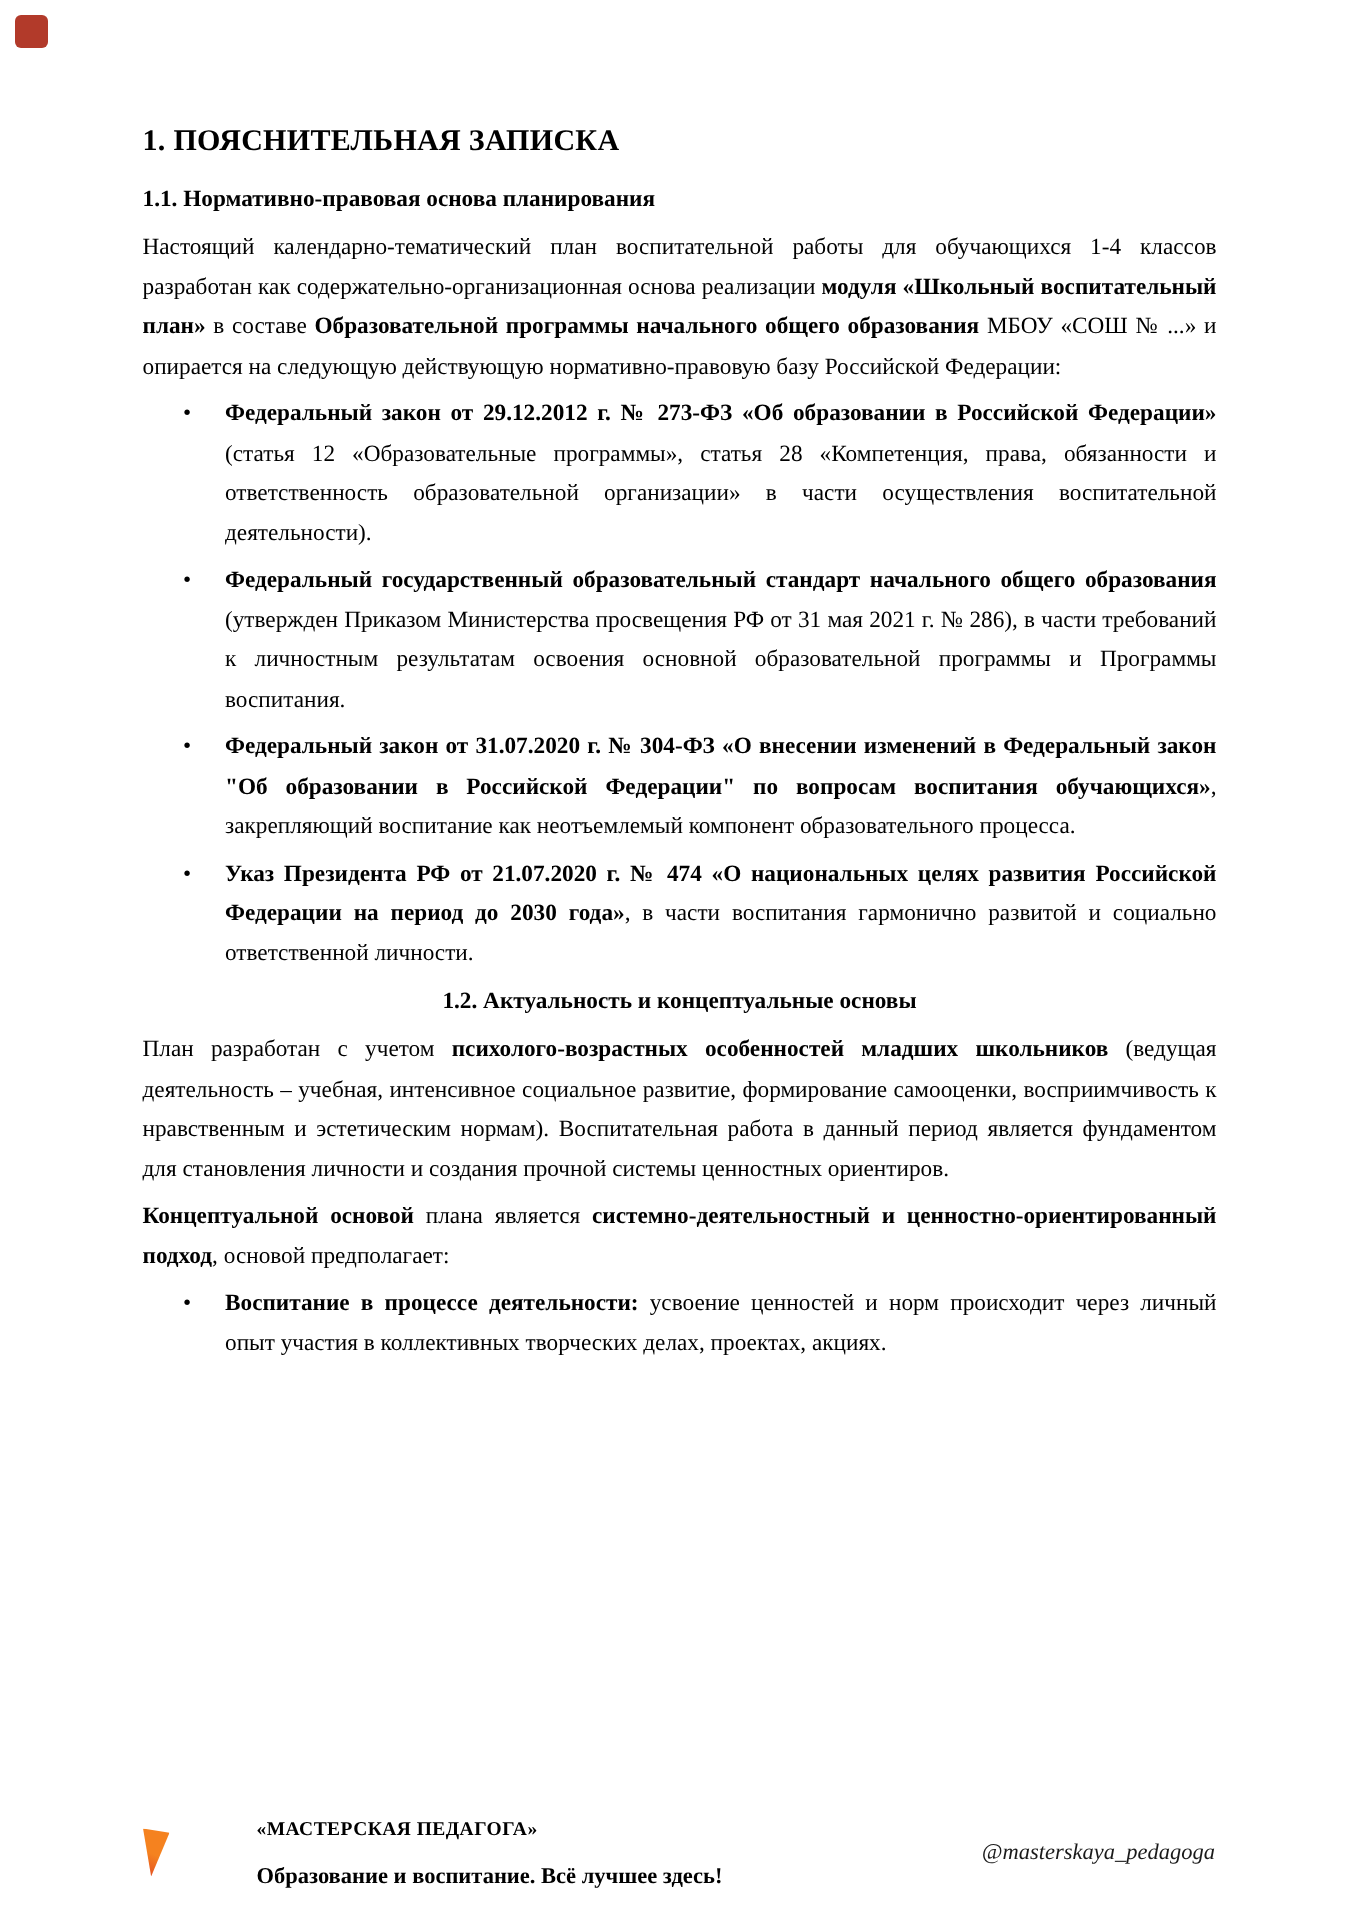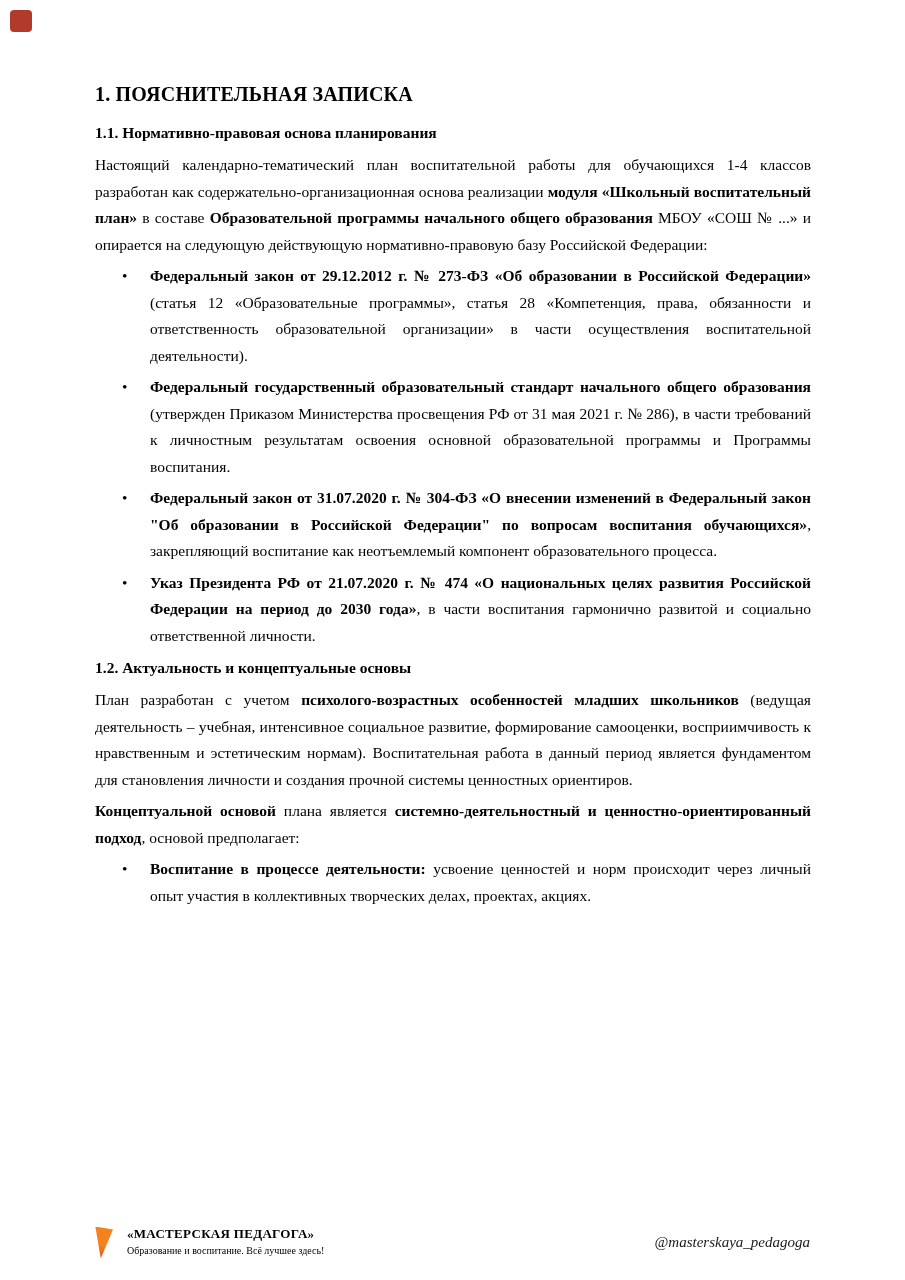--- a/index.html
+++ b/index.html
@@ -17,21 +17,21 @@
     position:absolute;left:95px;top:82px;width:716px;
   }
   h1{
     font-size:20px;line-height:24px;font-weight:bold;
     margin:0 0 16px 0;letter-spacing:.2px;
   }
   h2{
     font-size:15.5px;line-height:21px;font-weight:bold;
     margin:0 0 9px 0;
   }
-  .h2-second{margin-top:8px;}
+  .h2-second{margin-top:8px;text-align:center;}
   p{
     font-size:15.5px;line-height:26.5px;margin:0 0 5px 0;
     text-align:justify;
   }
   ul{
     list-style:none;margin:0;padding:0 0 0 55px;
   }
   li{
     position:relative;font-size:15.5px;line-height:26.5px;
     margin:0 0 5px 0;text-align:justify;
@@ -39,31 +39,31 @@
   li::before{
     content:"\2022";
     position:absolute;left:-28px;top:0;
     font-size:15.5px;line-height:26.5px;
   }
   .b{font-weight:bold;}
   footer{
     position:absolute;left:95px;right:95px;bottom:20px;
     display:flex;justify-content:space-between;align-items:center;
   }
-  .brand{display:flex;align-items:center;}
+  .brand{display:flex;align-items:center;gap:44px;}
   .logo{
     width:18px;height:32px;margin-right:14px;
     background:linear-gradient(205deg,#f5821f 55%,#e14a22 100%);
     clip-path:polygon(2% 0,100% 9%,32% 100%);
   }
   .brand-name{
     font-size:13px;line-height:17px;font-weight:bold;letter-spacing:.3px;
   }
   .brand-tagline{
-    font-size:10px;line-height:18px;font-weight:normal;
+    font-size:15px;line-height:18px;font-weight:bold;margin-top:15px;
   }
   .handle{
     font-size:15px;color:#1a1a1a;font-style:italic;
   }
 </style>
 </head>
 <body>
 
 <div class="corner-mark" style="background-color: rgb(178, 58, 42);"></div>
 

